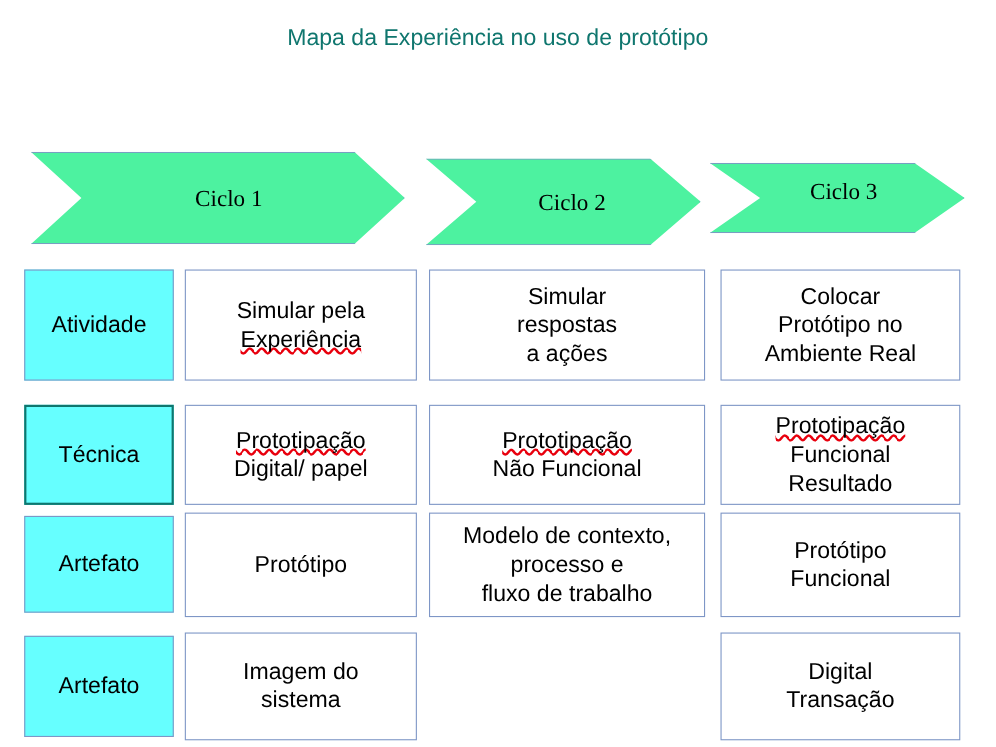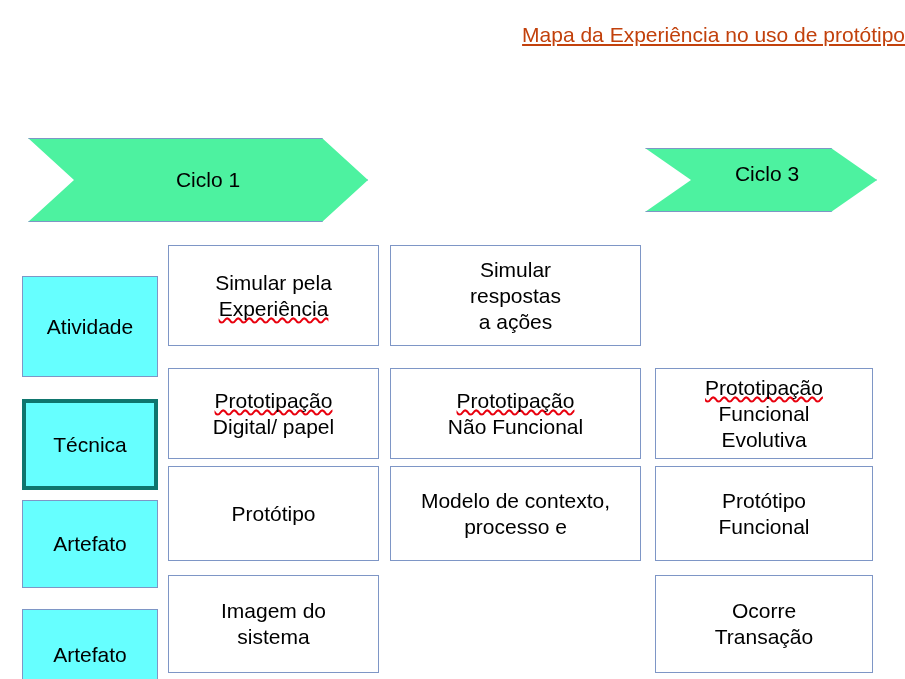--- a/index.html
+++ b/index.html
@@ -14,26 +14,25 @@
     overflow: hidden;
     font-family: "Liberation Sans", sans-serif;
     color: #000000;
   }
 
   #page-title {
     position: absolute;
     left: 0;
     top: 22px;
     width: 905px;
-    text-align: right;
+    text-align: center;
     font-size: 21px;
     line-height: 26px;
-    color: #c2410c;
+    color: #0f766e;
     white-space: pre;
-    text-decoration: underline;
   }
 
   
   #chevron-band {
     position: absolute;
     left: 0;
     top: 0;
     width: 905px;
     height: 240px;
   }
@@ -47,20 +46,21 @@
     align-items: center;
     justify-content: center;
   }
   .chevron-label {
     font-size: 21px;
     line-height: 24px;
     color: #000000;
     white-space: pre;
     position: relative;
     pointer-events: none;
+    font-family: Liberation Serif, serif;
   }
   #chevron-1 { left: 28px;  top: 138px; width: 340px; height: 84px; }
   #chevron-1 .chevron-label { left: 10px; }
   #chevron-2 { left: 387px; top: 144px; width: 250px; height: 79px; }
   #chevron-2 .chevron-label { left: 8px; }
   #chevron-3 { left: 645px; top: 148px; width: 232px; height: 64px; }
   #chevron-3 .chevron-label { left: 6px; top: -6px; }
 
   
   #matrix {
@@ -83,33 +83,33 @@
   .cell-text {
     font-size: 21px;
     line-height: 26px;
     white-space: pre-line;
     color: #000000;
   }
   .cell.label-cell {
     background: #66ffff;
   }
   .cell.label-cell.emphasized {
-    border: 4px solid #0f766e;
+    border: 2px solid #0f766e;
   }
   .cell.label-cell .cell-text {
     font-size: 21px;
   }
   .misspelled {
     text-decoration: underline wavy #e8000d;
     text-decoration-skip-ink: none;
     text-underline-offset: 1px;
   }
 
   
-  .col-label { left: 22px;  width: 136px; margin-top: 31px; }
+  .col-label { left: 22px;  width: 136px; }
   .col-1     { left: 168px; width: 211px; justify-content: center; }
   .col-2     { left: 390px; width: 251px; }
   .col-3     { left: 655px; width: 218px; }
 
   
   .row-1 { top: 245px; height: 101px; }
   .row-2 { top: 368px; height: 91px;  }
   .row-3 { top: 466px; height: 95px;  }
   .row-4 { top: 575px; height: 98px;  }
 
@@ -121,61 +121,67 @@
 </style>
 </head>
 <body>
 
 <div id="page-title">Mapa da Experiência no uso de protótipo</div>
 
 <div id="chevron-band">
   <div class="chevron" id="chevron-1">
     <span class="chevron-label">Ciclo 1</span>
   </div>
+  <div class="chevron" id="chevron-2">
+    <span class="chevron-label">Ciclo 2</span>
+  </div>
   <div class="chevron" id="chevron-3">
     <span class="chevron-label">Ciclo 3</span>
   </div>
 </div>
 
 <div id="matrix">
     <div class="cell label-cell col-label row-1">
       <span class="cell-text">Atividade</span>
     </div>
     <div class="cell col-1 row-1">
       <span class="cell-text"><span>Simular pela</span><br><span class="misspelled">Experiência</span></span>
     </div>
     <div class="cell col-2 row-1">
       <span class="cell-text"><span>Simular</span><br><span>respostas</span><br><span>a ações</span></span>
     </div>
+    <div class="cell col-3 row-1">
+      <span class="cell-text"><span>Colocar</span><br><span>Protótipo  no</span><br><span>Ambiente Real</span></span>
+    </div>
     <div class="cell label-cell col-label row-2 emphasized">
       <span class="cell-text">Técnica</span>
     </div>
     <div class="cell col-1 row-2">
       <span class="cell-text"><span class="misspelled">Prototipação</span><br><span>Digital/ papel</span></span>
     </div>
     <div class="cell col-2 row-2">
       <span class="cell-text"><span class="misspelled">Prototipação</span><br><span>Não Funcional</span></span>
     </div>
     <div class="cell col-3 row-2">
-      <span class="cell-text"><span class="misspelled">Prototipação</span><br><span>Funcional</span><br><span>Evolutiva</span></span>
+      <span class="cell-text"><span class="misspelled">Prototipação</span><br><span>Funcional</span><br><span>Resultado</span></span>
     </div>
     <div class="cell label-cell col-label row-3">
       <span class="cell-text">Artefato</span>
     </div>
     <div class="cell col-1 row-3">
       <span class="cell-text"><span>Protótipo</span></span>
     </div>
     <div class="cell col-2 row-3">
-      <span class="cell-text"><span>Modelo de contexto,</span><br><span>processo e</span><br></span>
+      <span class="cell-text"><span>Modelo de contexto,</span><br><span>processo e</span><br><span>fluxo de trabalho</span></span>
     </div>
     <div class="cell col-3 row-3">
       <span class="cell-text"><span>Protótipo</span><br><span>Funcional</span></span>
     </div>
     <div class="cell label-cell col-label row-4">
       <span class="cell-text">Artefato</span>
     </div>
     <div class="cell col-1 row-4">
       <span class="cell-text"><span>Imagem do</span><br><span>sistema</span></span>
     </div>
     <div class="cell col-3 row-4">
-      <span class="cell-text"><span>Ocorre</span><br><span>Transação</span></span>
+      <span class="cell-text"><span>Digital</span><br><span>Transação</span></span>
     </div>
   </div>
 
 </body></html>

